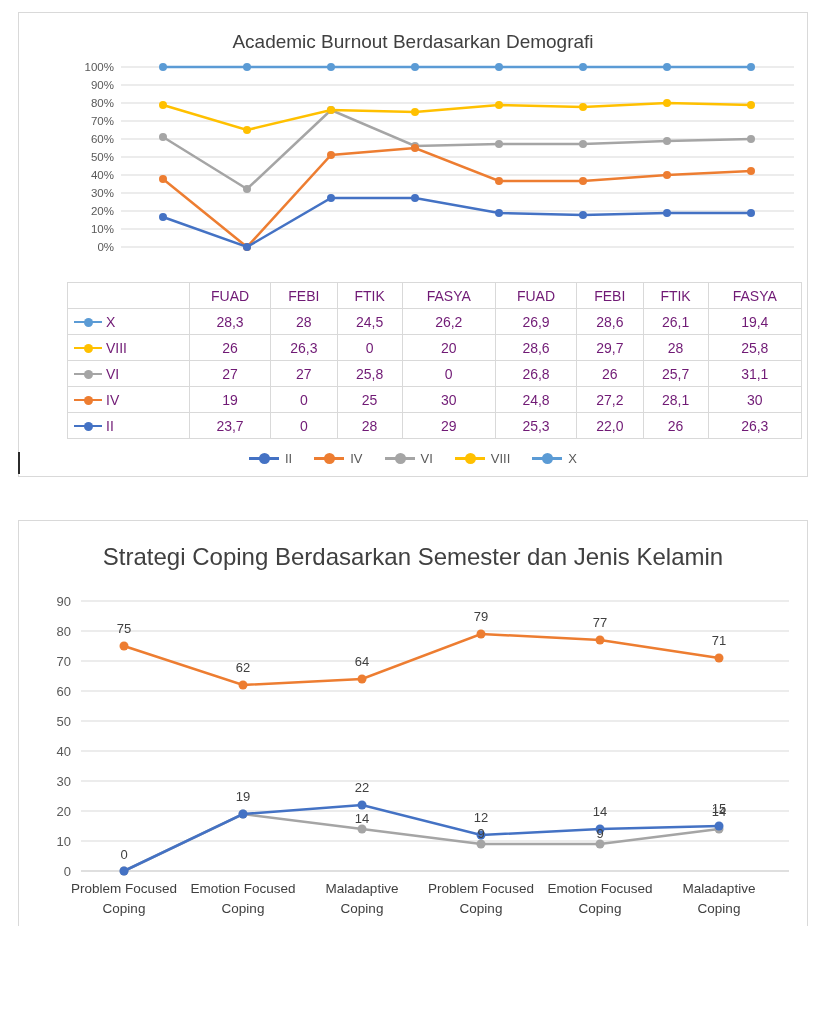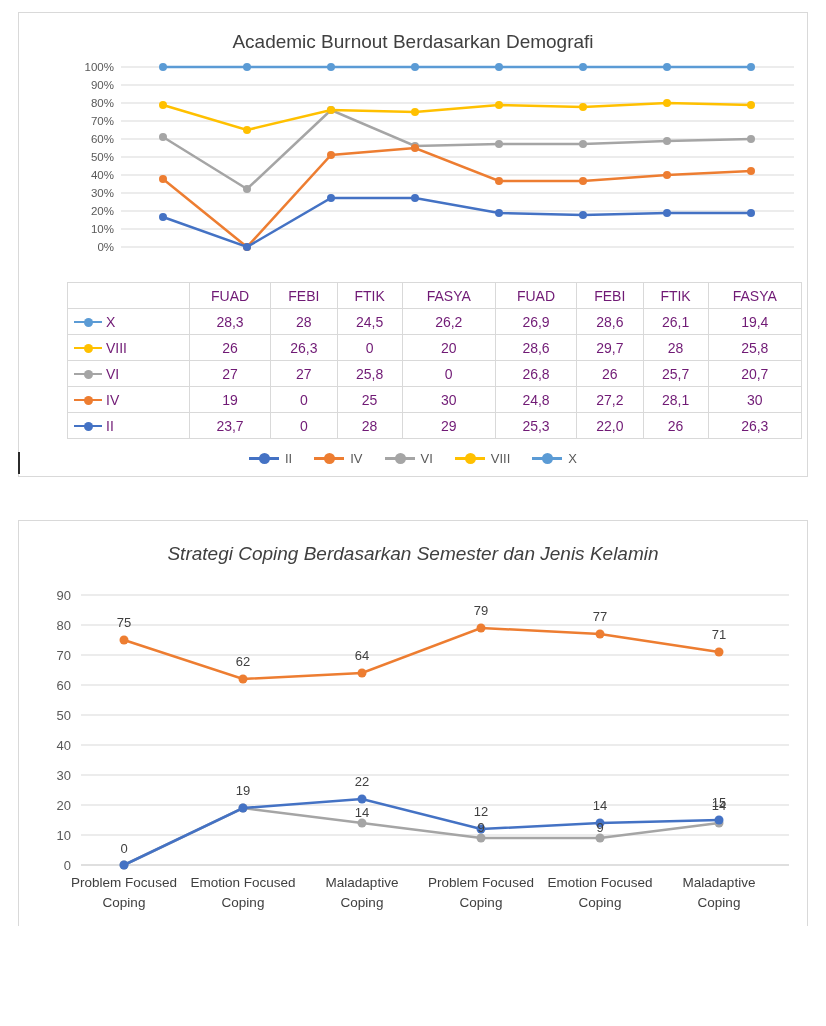--- a/index.html
+++ b/index.html
@@ -24,21 +24,21 @@
   #chart2 { left: 18px; top: 520px; width: 790px; height: 492px; }
 
   .chart-title {
     text-align: center;
     font-size: 19px;
     color: #404040;
     font-weight: normal;
     margin: 0;
     padding-top: 18px;
   }
-  #chart2 .chart-title { padding-top: 22px; font-size: 19px; font-style: italic; }
+  #chart2 .chart-title { padding-top: 22px; font-size: 24px; }
 
   .plot-wrap { position: relative; }
 
   svg { display: block; }
 
   .tick-label {
     font-size: 11.5px;
     fill: #595959;
     font-family: "Liberation Sans", sans-serif;
   }
@@ -282,21 +282,21 @@
           </span>
           <span>VI</span>
         </td>
         <td>27</td>
         <td>27</td>
         <td>25,8</td>
         <td>0</td>
         <td>26,8</td>
         <td>26</td>
         <td>25,7</td>
-        <td>20,7</td>
+        <td>31,1</td>
       </tr>
       <tr>
         <td class="ser-name">
           <span class="legend-key">
             <span class="line" style="background:#ed7d31"></span>
             <span class="dot" style="background:#ed7d31"></span>
           </span>
           <span>IV</span>
         </td>
         <td>19</td>

